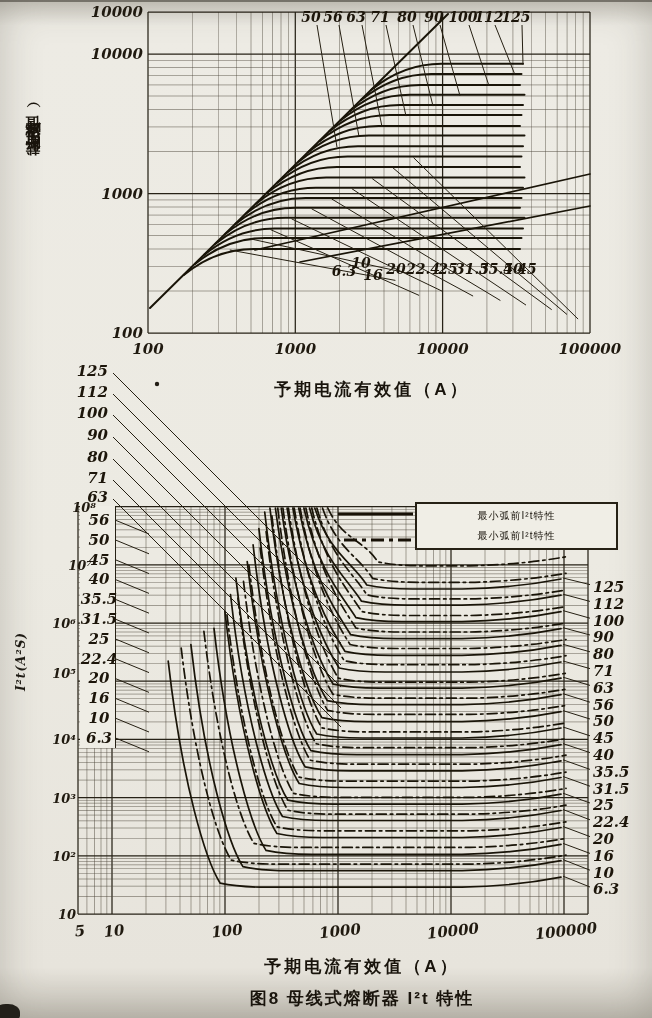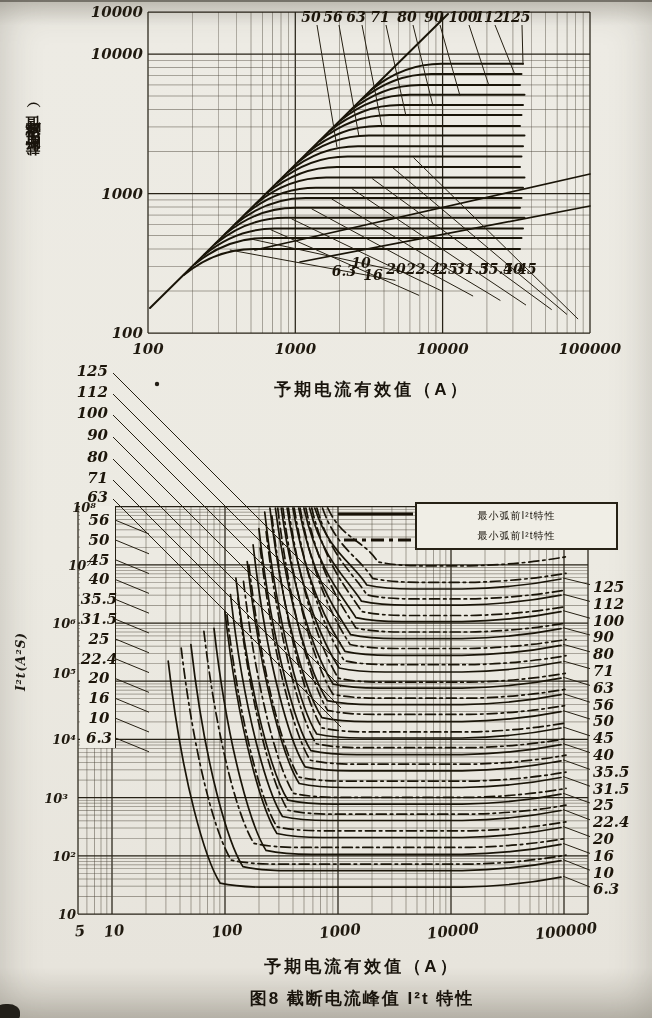--- a/index.html
+++ b/index.html
@@ -326,21 +326,21 @@
   <div id="legend">
     <div class="row">最小弧前I²t特性</div>
     <div class="row">最小弧前I²t特性</div>
   </div>
 
   <div class="vert cjk" style="left:24px;top:112px;">截断电流峰值（A）</div>
   <div class="axis-title cjk" style="left:372px;top:389px;">予期电流有效值（A）</div>
 
   <div class="vert" style="left:14px;top:632px;font-size:12px;letter-spacing:1px;font-style:italic;font-family:'DejaVu Serif',serif;font-weight:700;">I²t(A²S)</div>
   <div class="axis-title cjk" style="left:362px;top:966px;">予期电流有效值（A）</div>
-  <div class="fig-caption cjk" style="left:362px;top:998px;">图8  截断电流峰值 I²t 特性</div>
+  <div class="fig-caption cjk" style="left:362px;top:998px;">图8  母线式熔断器 I²t 特性</div>
 
   <div id="labels">
       <span class="lbl tick" style="left: 148px; top: 349px;">100</span>
       <span class="lbl tick" style="left: 295.3px; top: 349px;">1000</span>
       <span class="lbl tick" style="left: 442.6px; top: 349px;">10000</span>
       <span class="lbl tick" style="left: 589.9px; top: 349px;">100000</span>
       <span class="lbl r tick" style="left: 143px; top: 12.0063px;">10000</span>
       <span class="lbl r tick" style="left: 143px; top: 54px;">10000</span>
       <span class="lbl r tick" style="left: 143px; top: 193.5px;">1000</span>
       <span class="lbl r tick" style="left: 143px; top: 333px;">100</span>
@@ -361,21 +361,21 @@
       <span class="lbl hw sm" style="left: 448px; top: 269px;">25</span>
       <span class="lbl hw sm" style="left: 472px; top: 269px;">31.5</span>
       <span class="lbl hw sm" style="left: 496px; top: 269px;">35.5</span>
       <span class="lbl hw sm" style="left: 513px; top: 269px;">40</span>
       <span class="lbl hw sm" style="left: 527px; top: 269px;">45</span>
       <span class="lbl r tick sm" style="left: 72px; top: 506.6px; margin-left: 24px;">10⁸</span>
       <span class="lbl r tick sm" style="left: 92px; top: 564.8px;">10⁷</span>
       <span class="lbl r tick sm" style="left: 76px; top: 623px;">10⁶</span>
       <span class="lbl r tick sm" style="left: 76px; top: 673px;">10⁵</span>
       <span class="lbl r tick sm" style="left: 76px; top: 739.4px;">10⁴</span>
-      <span class="lbl r tick sm" style="left: 68px; top: 797.6px;">10³</span>
+      <span class="lbl r tick sm" style="left: 76px; top: 797.6px;">10³</span>
       <span class="lbl r tick sm" style="left: 76px; top: 855.8px;">10²</span>
       <span class="lbl r tick sm" style="left: 76px; top: 914px;">10</span>
       <span class="lbl tilt tick" style="left: 79.9836px; top: 931px;">5</span>
       <span class="lbl tilt tick" style="left: 114px; top: 931px;">10</span>
       <span class="lbl tilt tick" style="left: 227px; top: 931px;">100</span>
       <span class="lbl tilt tick" style="left: 340px; top: 931px;">1000</span>
       <span class="lbl tilt tick" style="left: 453px; top: 931px;">10000</span>
       <span class="lbl tilt tick" style="left: 566px; top: 931px;">100000</span>
       <span class="lbl r hw" style="left: 108px; top: 371px;">125</span>
       <span class="lbl r hw" style="left: 108px; top: 392px;">112</span>

